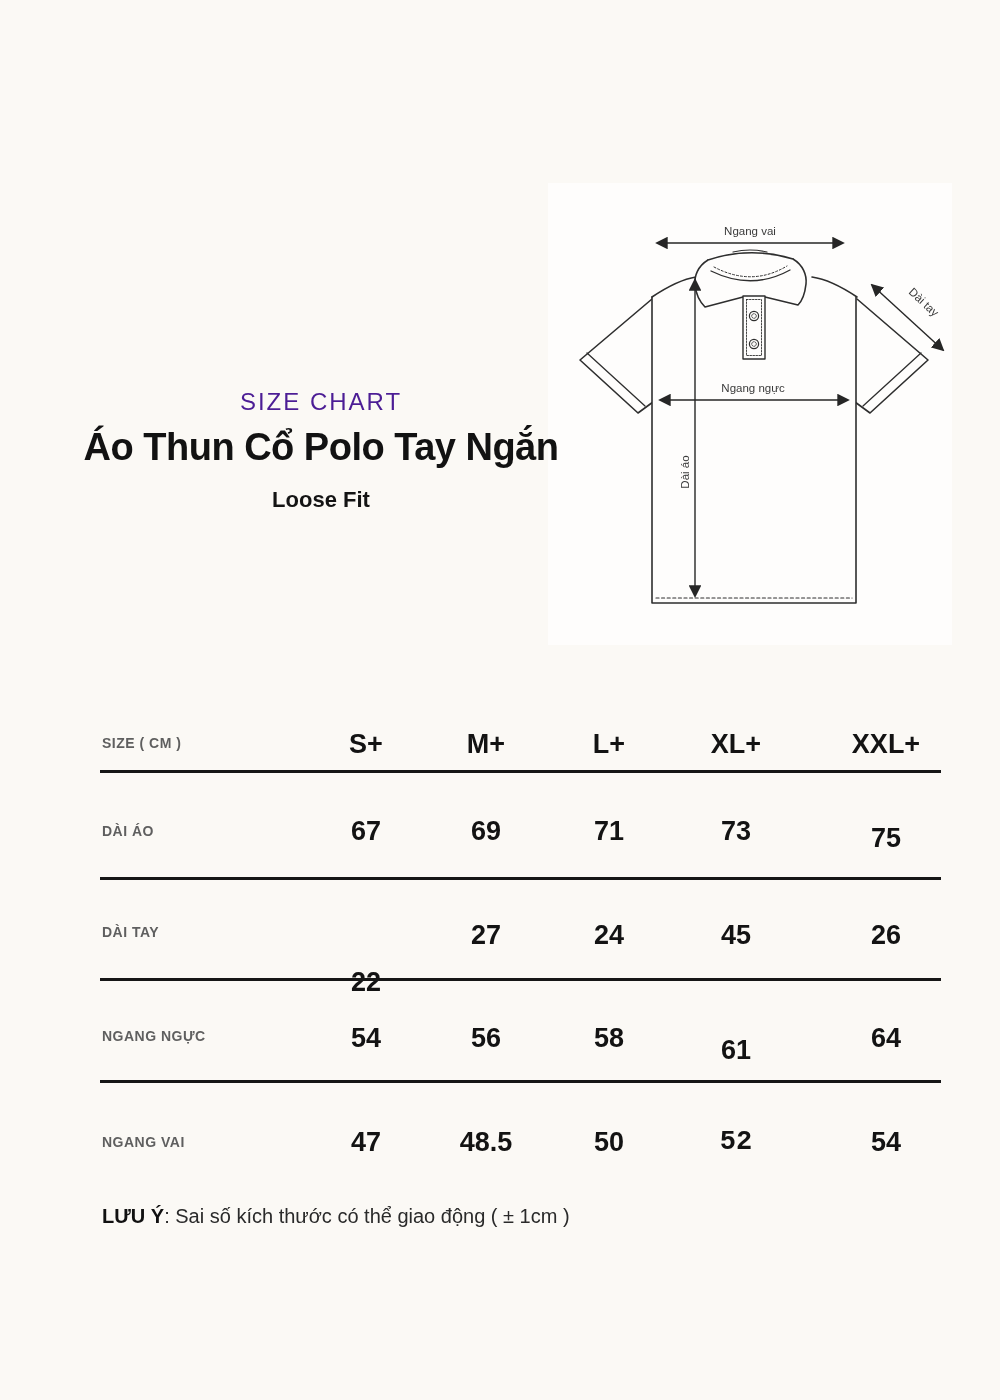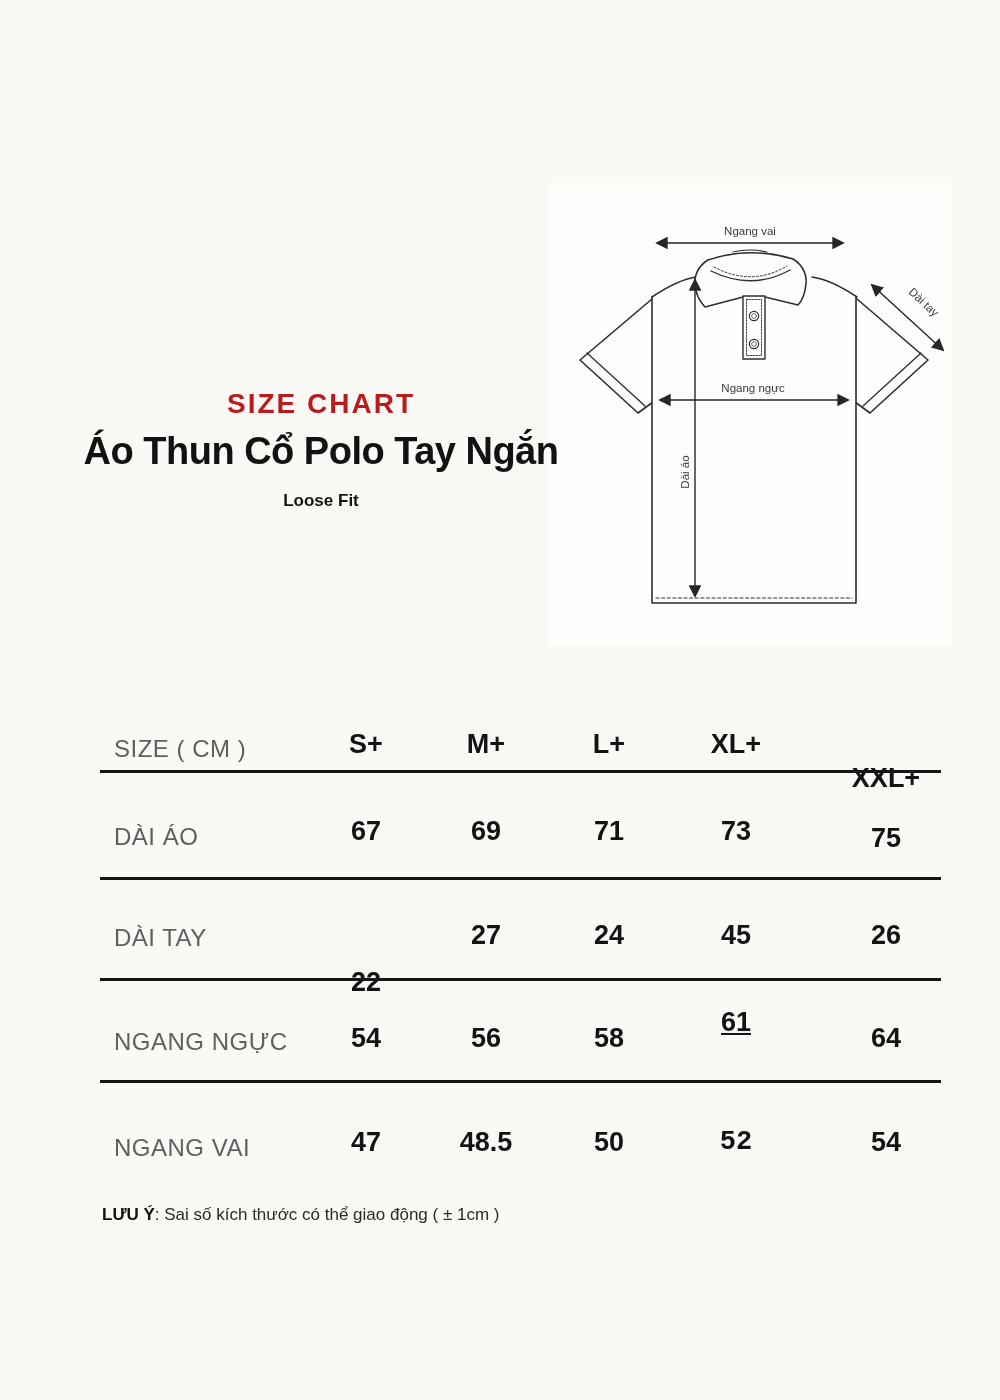--- a/index.html
+++ b/index.html
@@ -5,30 +5,30 @@
   html,body{margin:0;padding:0;}
   body{
     width:1000px;height:1400px;position:relative;overflow:hidden;
     background:#fbf9f5;
     font-family:"Liberation Sans","DejaVu Sans",sans-serif;
     -webkit-font-smoothing:antialiased;
   }
   .abs{position:absolute;}
   
   .heading{left:61px;top:388px;width:520px;text-align:center;}
-  .eyebrow{font-size:28px;font-weight:700;letter-spacing:2px;color:#b91c1c;}
+  .eyebrow{font-size:24px;font-weight:400;letter-spacing:2px;color:#4c1d95;}
   .title{margin-top:10px;font-size:38px;font-weight:700;color:#121212;letter-spacing:-0.5px;white-space:nowrap;}
-  .subtitle{margin-top:18px;font-size:17px;font-weight:700;color:#141414;}
+  .subtitle{margin-top:18px;font-size:22px;font-weight:700;color:#141414;}
   
   .panel{left:548px;top:183px;width:404px;height:462px;background:#fefdfc;}
   
   .hline{left:100px;width:841px;height:3px;background:#161616;}
-  .rowlabel{left:114px;font-size:24px;font-weight:400;color:#5f5f5f;letter-spacing:0.5px;white-space:nowrap;}
+  .rowlabel{left:102px;font-size:14px;font-weight:700;color:#5f5f5f;letter-spacing:0.5px;white-space:nowrap;}
   .sizecell,.valcell{width:130px;text-align:center;font-weight:700;color:#131313;font-size:27px;line-height:28px;white-space:nowrap;}
-  .note{left:102px;top:1205px;font-size:17px;color:#2a2a2a;white-space:nowrap;}
+  .note{left:102px;top:1205px;font-size:20px;color:#2a2a2a;white-space:nowrap;}
   .note b{color:#111;}
   svg text{font-family:"Liberation Sans","DejaVu Sans",sans-serif;}
 </style>
 </head>
 <body>
 
 <div class="abs panel"></div>
 
 <svg class="abs" style="left:545px;top:180px;" width="415" height="445" viewBox="545 180 415 445">
   <defs>
@@ -85,21 +85,21 @@
   <div class="eyebrow">SIZE CHART</div>
   <div class="title">Áo Thun Cổ Polo Tay Ngắn</div>
   <div class="subtitle">Loose Fit</div>
 </div>
 
 <div class="abs rowlabel" style="top:735px;">SIZE ( CM )</div>
 <div class="abs sizecell" style="left:301px;top:730px;">S+</div>
 <div class="abs sizecell" style="left:421px;top:730px;">M+</div>
 <div class="abs sizecell" style="left:544px;top:730px;">L+</div>
 <div class="abs sizecell" style="left:671px;top:730px;">XL+</div>
-<div class="abs sizecell" style="left:821px;top:730px;margin-top:34px;">XXL+</div>
+<div class="abs sizecell" style="left:821px;top:730px;">XXL+</div>
 <div class="abs hline" style="top:770px;"></div>
 
 <div class="abs rowlabel" style="top:823px;">DÀI ÁO</div>
 <div class="abs valcell" style="left:301px;top:817px;">67</div>
 <div class="abs valcell" style="left:421px;top:817px;">69</div>
 <div class="abs valcell" style="left:544px;top:817px;">71</div>
 <div class="abs valcell" style="left:671px;top:817px;">73</div>
 <div class="abs valcell" style="left:821px;top:824px;">75</div>
 <div class="abs hline" style="top:877px;"></div>
 
@@ -108,21 +108,21 @@
 <div class="abs valcell" style="left:421px;top:921px;">27</div>
 <div class="abs valcell" style="left:544px;top:921px;">24</div>
 <div class="abs valcell" style="left:671px;top:921px;">45</div>
 <div class="abs valcell" style="left:821px;top:921px;">26</div>
 <div class="abs hline" style="top:978px;"></div>
 
 <div class="abs rowlabel" style="top:1028px;">NGANG NGỰC</div>
 <div class="abs valcell" style="left:301px;top:1024px;">54</div>
 <div class="abs valcell" style="left:421px;top:1024px;">56</div>
 <div class="abs valcell" style="left:544px;top:1024px;">58</div>
-<div class="abs valcell" style="left:671px;top:1008px;text-decoration:underline;">61</div>
+<div class="abs valcell" style="left:671px;top:1036px;">61</div>
 <div class="abs valcell" style="left:821px;top:1024px;">64</div>
 <div class="abs hline" style="top:1080px;"></div>
 
 <div class="abs rowlabel" style="top:1134px;">NGANG VAI</div>
 <div class="abs valcell" style="left:301px;top:1128px;">47</div>
 <div class="abs valcell" style="left:421px;top:1128px;">48.5</div>
 <div class="abs valcell" style="left:544px;top:1128px;">50</div>
 <div class="abs valcell" style="left:671px;top:1128px;font-family:Liberation Mono, monospace;">52</div>
 <div class="abs valcell" style="left:821px;top:1128px;">54</div>
 

